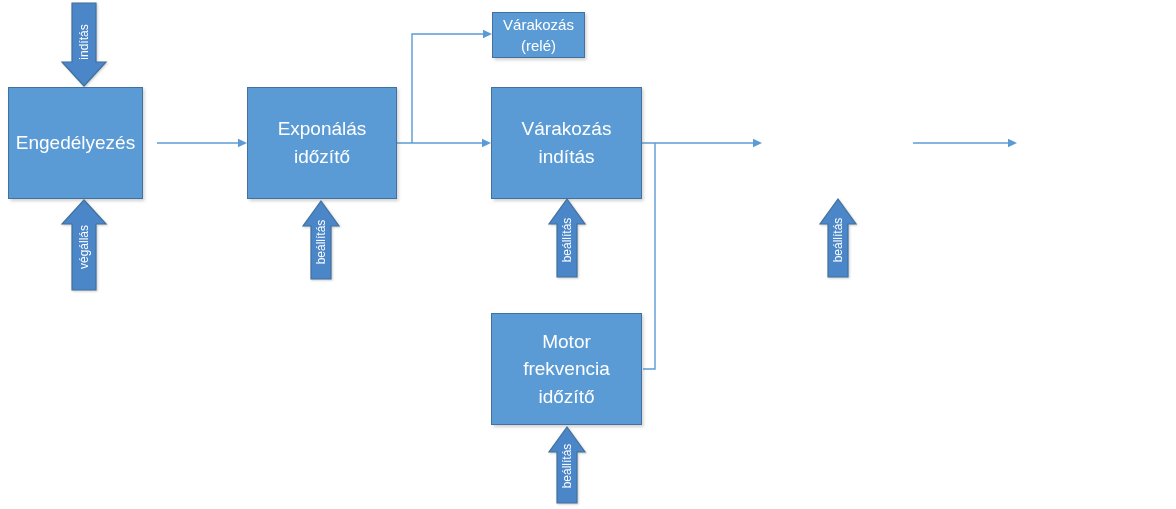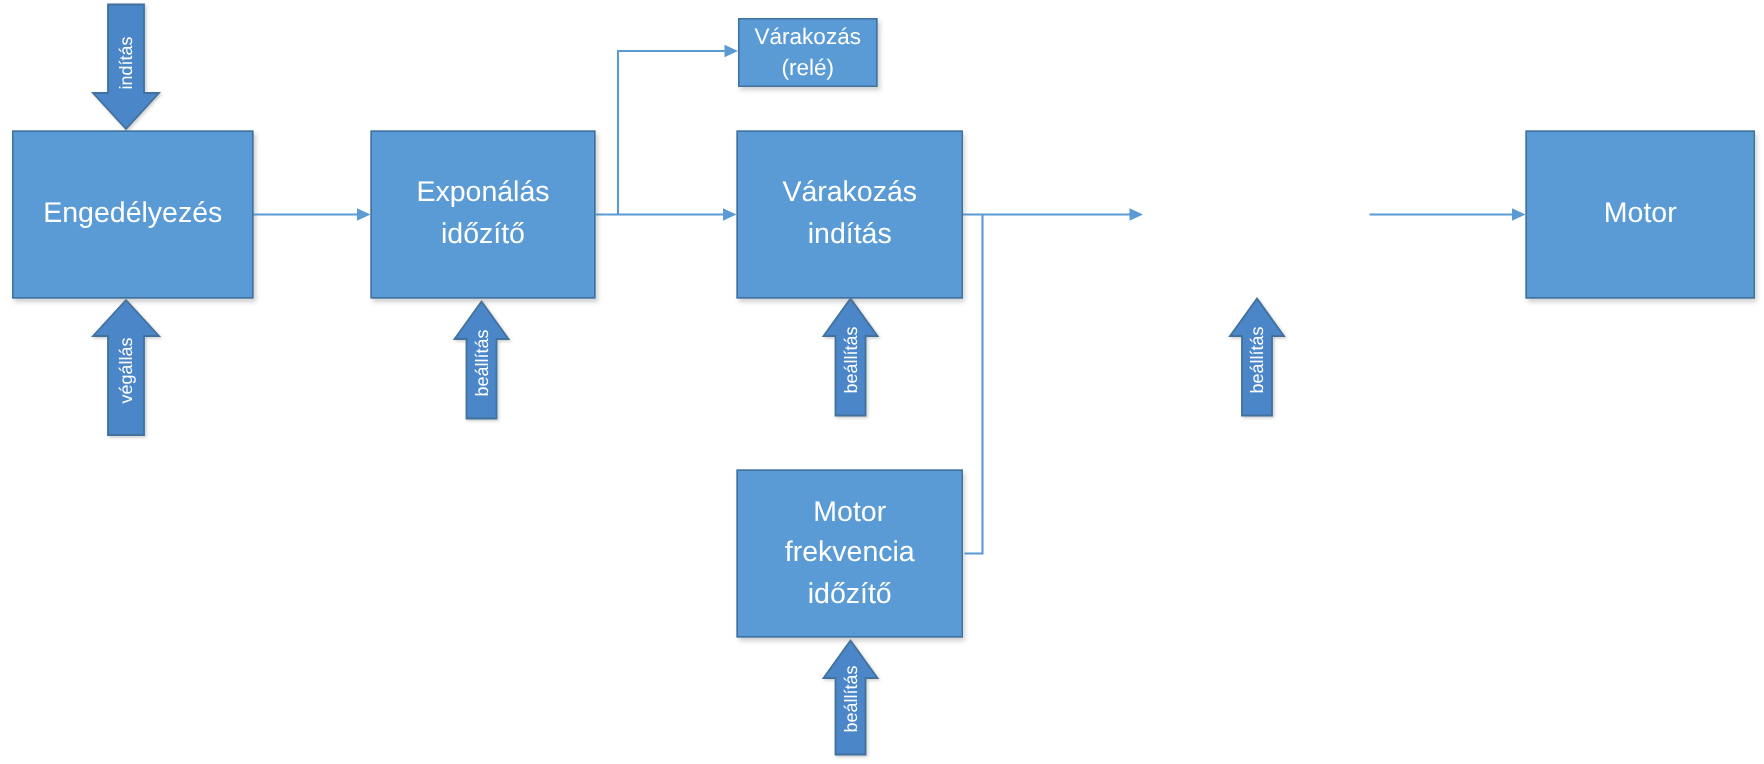--- a/index.html
+++ b/index.html
@@ -30,21 +30,21 @@
     color: var(--label-text, #ffffff);
     background: var(--box-fill, #5b9bd5);
     border: 1.5px solid var(--box-border, #41719c);
     font-size: 19px;
     line-height: 1.45;
     box-shadow: 1.5px 2px 3px rgba(120,120,120,0.35);
   }
   
   .stack-words { word-spacing: 600px; }
 
-  .b-engedelyezes   { left: 8px;    top: 87px;  width: 161px; height: 112px; }
+  .b-engedelyezes   { left: 8px;    top: 87px;  width: 135px; height: 112px; }
   .b-expozicio      { left: 247px;  top: 87px;  width: 150px; height: 112px; }
   .b-exponalas      { left: 492px;  top: 12px;  width: 93px;  height: 46px; font-size: 15px; line-height: 1.4; }
   .b-varakozas      { left: 491px;  top: 87px;  width: 151px; height: 112px; }
   .b-lepesszamlalo  { left: 762px;  top: 87px;  width: 151px; height: 112px; }
   .b-motor          { left: 1017px; top: 87px;  width: 153px; height: 112px; }
   .b-motorfrekvencia{ left: 491px;  top: 313px; width: 151px; height: 112px; }
 
   .arrow-label {
     position: absolute;
     width: 84px;
@@ -110,21 +110,20 @@
 
   <div class="box b-engedelyezes">Engedélyezés</div>
 
   <div class="box b-expozicio stack-words">Exponálás időzítő</div>
 
   <div class="box b-exponalas stack-words">Várakozás (relé)</div>
 
   <div class="box b-varakozas stack-words">Várakozás indítás</div>
 
 
-  <div class="box b-motor">Motor</div>
 
   <div class="box b-motorfrekvencia stack-words">Motor frekvencia időzítő</div>
 
   <div class="arrow-label l-inditas">indítás</div>
 
   <div class="arrow-label l-vegallas">végállás</div>
 
   <div class="arrow-label l-be1">beállítás</div>
 
   <div class="arrow-label l-be2">beállítás</div>

